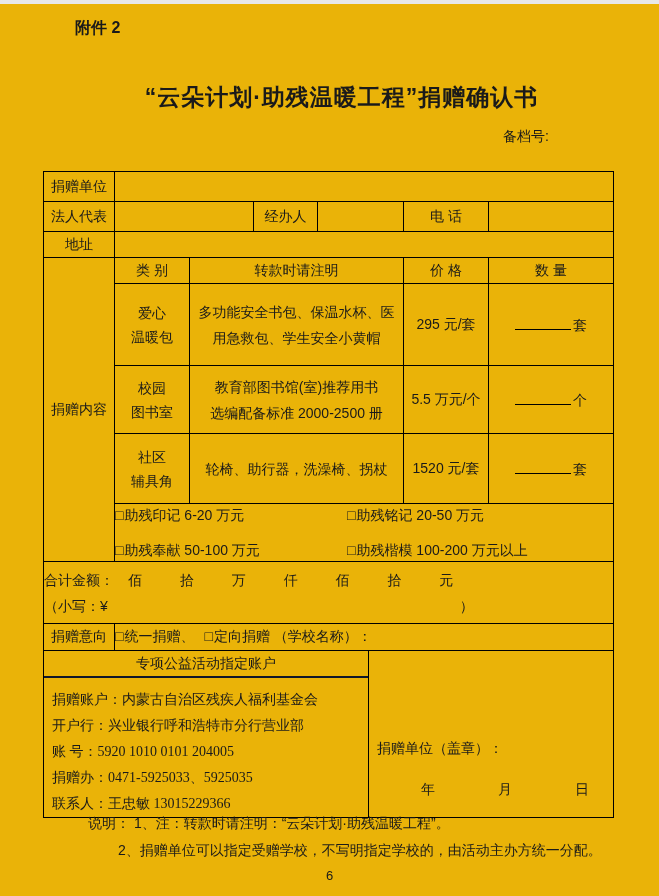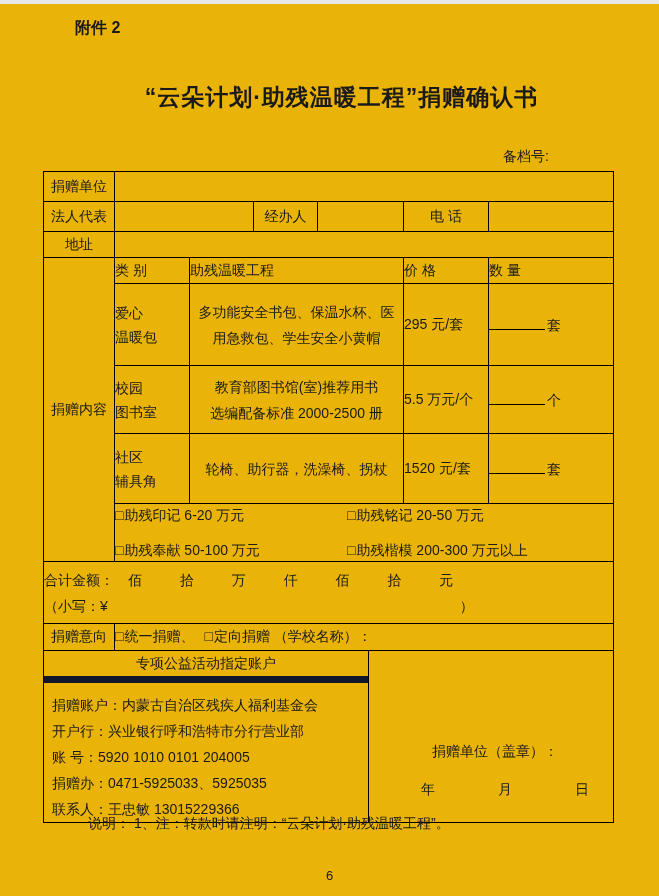--- a/index.html
+++ b/index.html
@@ -5,51 +5,51 @@
   html,body{margin:0;padding:0;background:#e8e8e8;}
   .page{
     position:relative; width:659px; height:896px; margin:4px auto;
     background:#eab308; color:#1a1a1a;
     font-family:"Liberation Sans","DejaVu Sans",sans-serif;
     font-size:14px; overflow:hidden;
   }
   .attachment{position:absolute; top:14px; left:75px; font-size:16px; font-weight:bold;}
   .doc-title{position:absolute; top:78px; left:12px; width:100%; text-align:center;
     font-size:23px; font-weight:bold; letter-spacing:1px;}
-  .filing{position:absolute; top:144px; left:503px; font-size:14px;}
+  .filing{position:absolute; top:124px; left:503px; font-size:14px;}
 
   table.form{
     position:absolute; top:167px; left:43px; width:570px;
     border-collapse:collapse; table-layout:fixed;
   }
   table.form td{
     border:1px solid #000; padding:0; font-size:14px; vertical-align:middle;
     overflow:hidden;
   }
   td.lbl{text-align:center;}
-  td.ctr{text-align:left;}
+  td.ctr{text-align:center;}
   .preline{white-space:pre-line; line-height:24px;}
   td.desc{padding:4px 6px; text-align:center; line-height:26px; white-space:pre-line;}
   .uline{display:inline-block; width:56px; height:15px; border-bottom:1px solid #000; margin-right:2px;}
 
   .cbrow{padding:3px 0 3px 4px;}
   .tier-grid{display:grid; grid-template-columns:232px auto; row-gap:13px; line-height:22px;}
   .cb{display:inline-block; margin-right:1px;}
 
   .total-cell{padding:6px 0 4px 12px; line-height:26px;}
   .units{word-spacing:34px; margin-left:14px;}
   .spacer2{display:inline-block; width:352px;}
 
   .intent-cell{padding-left:8px;}
   .cb2{margin-left:10px;}
 
   .acct-cell{vertical-align:top;}
-  .acct-header{height:25px; line-height:25px; text-align:center; border-bottom:7px solid #0f172a;}
-  .acct-lines{padding:9px 4px 0 8px; line-height:26px;}
-  .stamp-cell{vertical-align:top; position:relative;text-align:center;}
+  .acct-header{height:25px; line-height:25px; text-align:center; border-bottom:2px solid #0f172a;}
+  .acct-lines{padding:9px 4px 0 8px; line-height:26px;font-family:Liberation Serif, serif;}
+  .stamp-cell{vertical-align:top; position:relative;}
   .stamp-label{margin:30px 0 0 8px;}
   .date-row{position:absolute; top:130px; left:0; right:0; display:flex;
     justify-content:space-between; padding:0 24px 0 52px;}
 
   .notes{position:absolute; top:806px; left:88px; font-size:14px; line-height:27px;}
   .note2{margin-left:30px;}
   .pagenum{position:absolute; top:864px; left:0; width:100%; text-align:center; font-size:13px;}
 </style>
 </head>
 <body>
@@ -88,21 +88,21 @@
     </tr>
 
     <tr style="height:26px">
       <td class="lbl">地址</td>
       <td colspan="7"></td>
     </tr>
 
     <tr style="height:26px">
       <td class="lbl" rowspan="5">捐赠内容</td>
       <td class="ctr">类 别</td>
-      <td class="ctr" colspan="4">助残温暖工程</td>
+      <td class="ctr" colspan="4">转款时请注明</td>
       <td class="ctr">价 格</td>
       <td class="ctr">数 量</td>
     </tr>
 
     <tr style="height:82px">
       <td class="ctr preline">爱心
 温暖包</td>
       <td class="desc" colspan="4">多功能安全书包、保温水杯、医
 用急救包、学生安全小黄帽</td>
       <td class="ctr">295 元/套</td>
@@ -131,21 +131,21 @@
         <span class="uline"></span><span>套</span>
       </td>
     </tr>
 
     <tr style="height:52px">
       <td colspan="7" class="cbrow">
         <div class="tier-grid">
           <div><span class="cb">□</span><span>助残印记 6-20 万元</span></div>
           <div><span class="cb">□</span><span>助残铭记 20-50 万元</span></div>
           <div><span class="cb">□</span><span>助残奉献 50-100 万元</span></div>
-          <div><span class="cb">□</span><span>助残楷模 200-300 万元以上</span></div>
+          <div><span class="cb">□</span><span>助残楷模 100-200 万元以上</span></div>
         </div>
       </td>
     </tr>
 
     <tr style="height:62px">
       <td colspan="8" class="total-cell">
         <div>
           <span>合计金额：</span><span class="units">佰 拾 万 仟 佰 拾 元</span>
         </div>
         <div>
@@ -180,17 +180,18 @@
           <span>月</span>
           <span>日</span>
         </div>
       </td>
     </tr>
   </tbody>
     </table>
 
   <div class="notes">
     <div><span>说明：</span> <span>1、注：转款时请注明：“云朵计划·助残温暖工程”。</span></div>
+    <div class="note2">2、捐赠单位可以指定受赠学校，不写明指定学校的，由活动主办方统一分配。</div>
   </div>
 
   <div class="pagenum">6</div>
 
 </div>
 
 </body></html>

